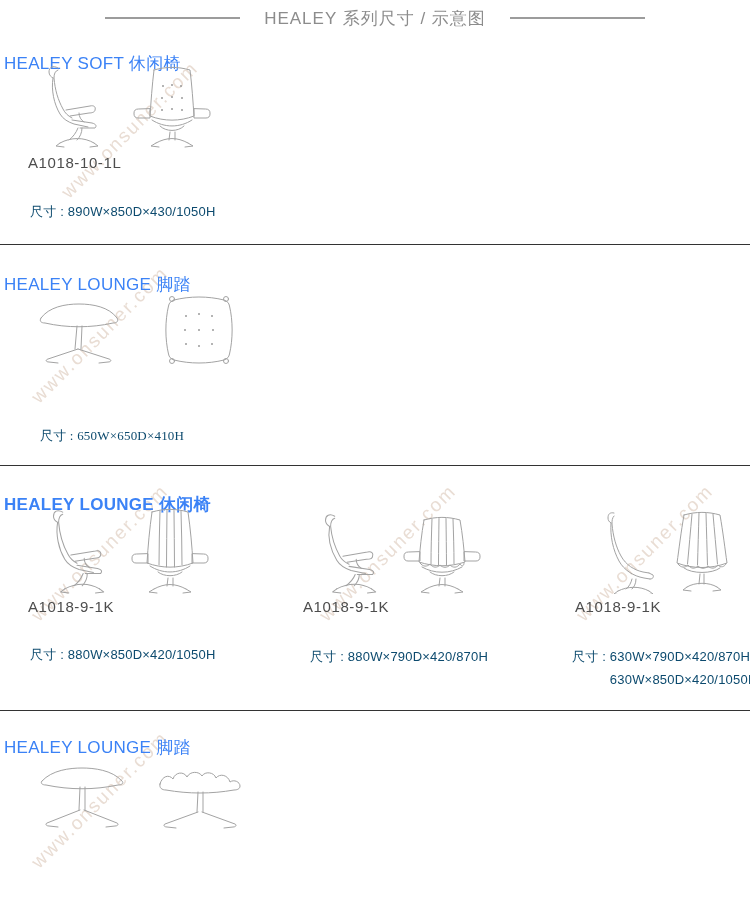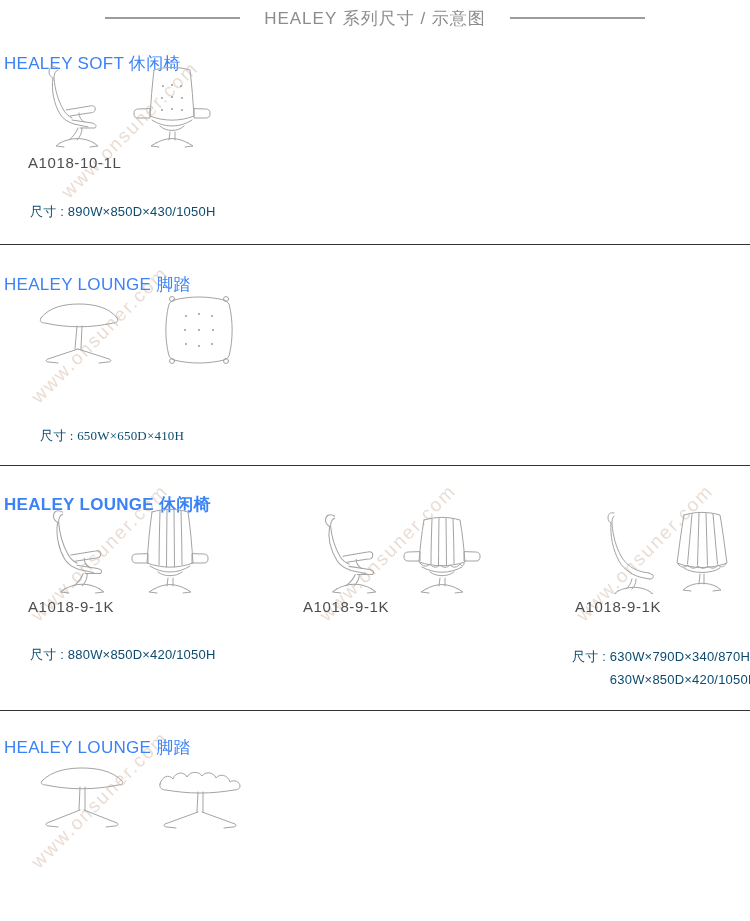--- a/index.html
+++ b/index.html
@@ -188,20 +188,23 @@
       <path d="M76 46 C78.5 46 80 47.5 80 50 L80 51 C80 53.5 78.5 55 76 55 L64 55 L64 46 Z"></path>
       <path d="M22 61 C34 68 50 68 62 61"></path>
       <path d="M30 66 C36 71 48 71 54 66"></path>
       <path d="M40 72 L39 80 M45 72 L45 80"></path>
       <path d="M26 83 C37 77 47 77 58 83"></path>
       <path d="M26 83 L21 86 L29 87"></path>
       <path d="M58 83 L63 86 L55 87"></path>
     </svg>
   </div>
   <div class="model" style="left:303px; width:200px; top:598px;">A1018-9-1K</div>
+  <div class="dims" style="left:310px; top:621px;">
+    <span class="lbl">尺寸 : </span><span>880W×790D×420/870H</span>
+  </div>
 
   <div class="figs" style="left:588px; top:508px; gap:12px;">
     <svg class="draw" width="70" height="86" viewBox="0 0 70 86">
       <path d="M26 5 C22 4 20 6 20 10 C20 12 21 14 23 15"></path>
       <path d="M23 15 C22 28 25 42 31 53 C36 62 45 68 56 70 L62 71"></path>
       <path d="M26 8 C24 10 24 13 24 16 C25 28 28 39 33 48 C38 57 46 62 55 64 L61 65"></path>
       <path d="M62 71 C65 71 66 69 65 67 L61 65"></path>
       <path d="M44 71 C43 75 41 79 38 81"></path>
       <path d="M48 71 C48 76 46 79 44 81"></path>
       <path d="M30 83 C40 78 52 78 61 83"></path>
@@ -217,21 +220,21 @@
       <path d="M8 56 C11 60 15 60 18 57 C21 61 25 61 28 58 C31 61 35 61 38 58 C41 61 45 61 48 57 C51 60 54 59 56 56"></path>
       <path d="M14 60 C22 66 42 66 50 60"></path>
       <path d="M30 66 L29 76 M34 66 L34 76"></path>
       <path d="M17 79 C25 74 39 74 47 79"></path>
       <path d="M17 79 L13 82 L21 83"></path>
       <path d="M47 79 L51 82 L43 83"></path>
     </svg>
   </div>
   <div class="model" style="left:575px; width:160px; top:598px;">A1018-9-1K</div>
   <div class="dims" style="left:572px; top:621px;">
-    <div><span class="lbl">尺寸 : </span><span>630W×790D×340/870H</span></div>
+    <div><span class="lbl">尺寸 : </span><span>630W×790D×420/870H</span></div>
     <div><span class="lbl ghost">尺寸 : </span><span>630W×850D×420/1050H</span></div>
   </div>
 
   <div class="sep" style="top:710px;"></div>
 
   <h2 class="heading" style="left:4px; top:722px;">HEALEY LOUNGE 脚踏</h2>
 
   <div class="figs" style="left:30px; top:760px; gap:14px;">
     <svg class="draw" width="104" height="72" viewBox="0 0 104 72">
       <path d="M12 21 C22 10 40 8 52 8 C64 8 82 10 92 21 C94 23 92 25 88 25 C64 30 40 30 16 25 C12 25 10 23 12 21 Z"></path>

